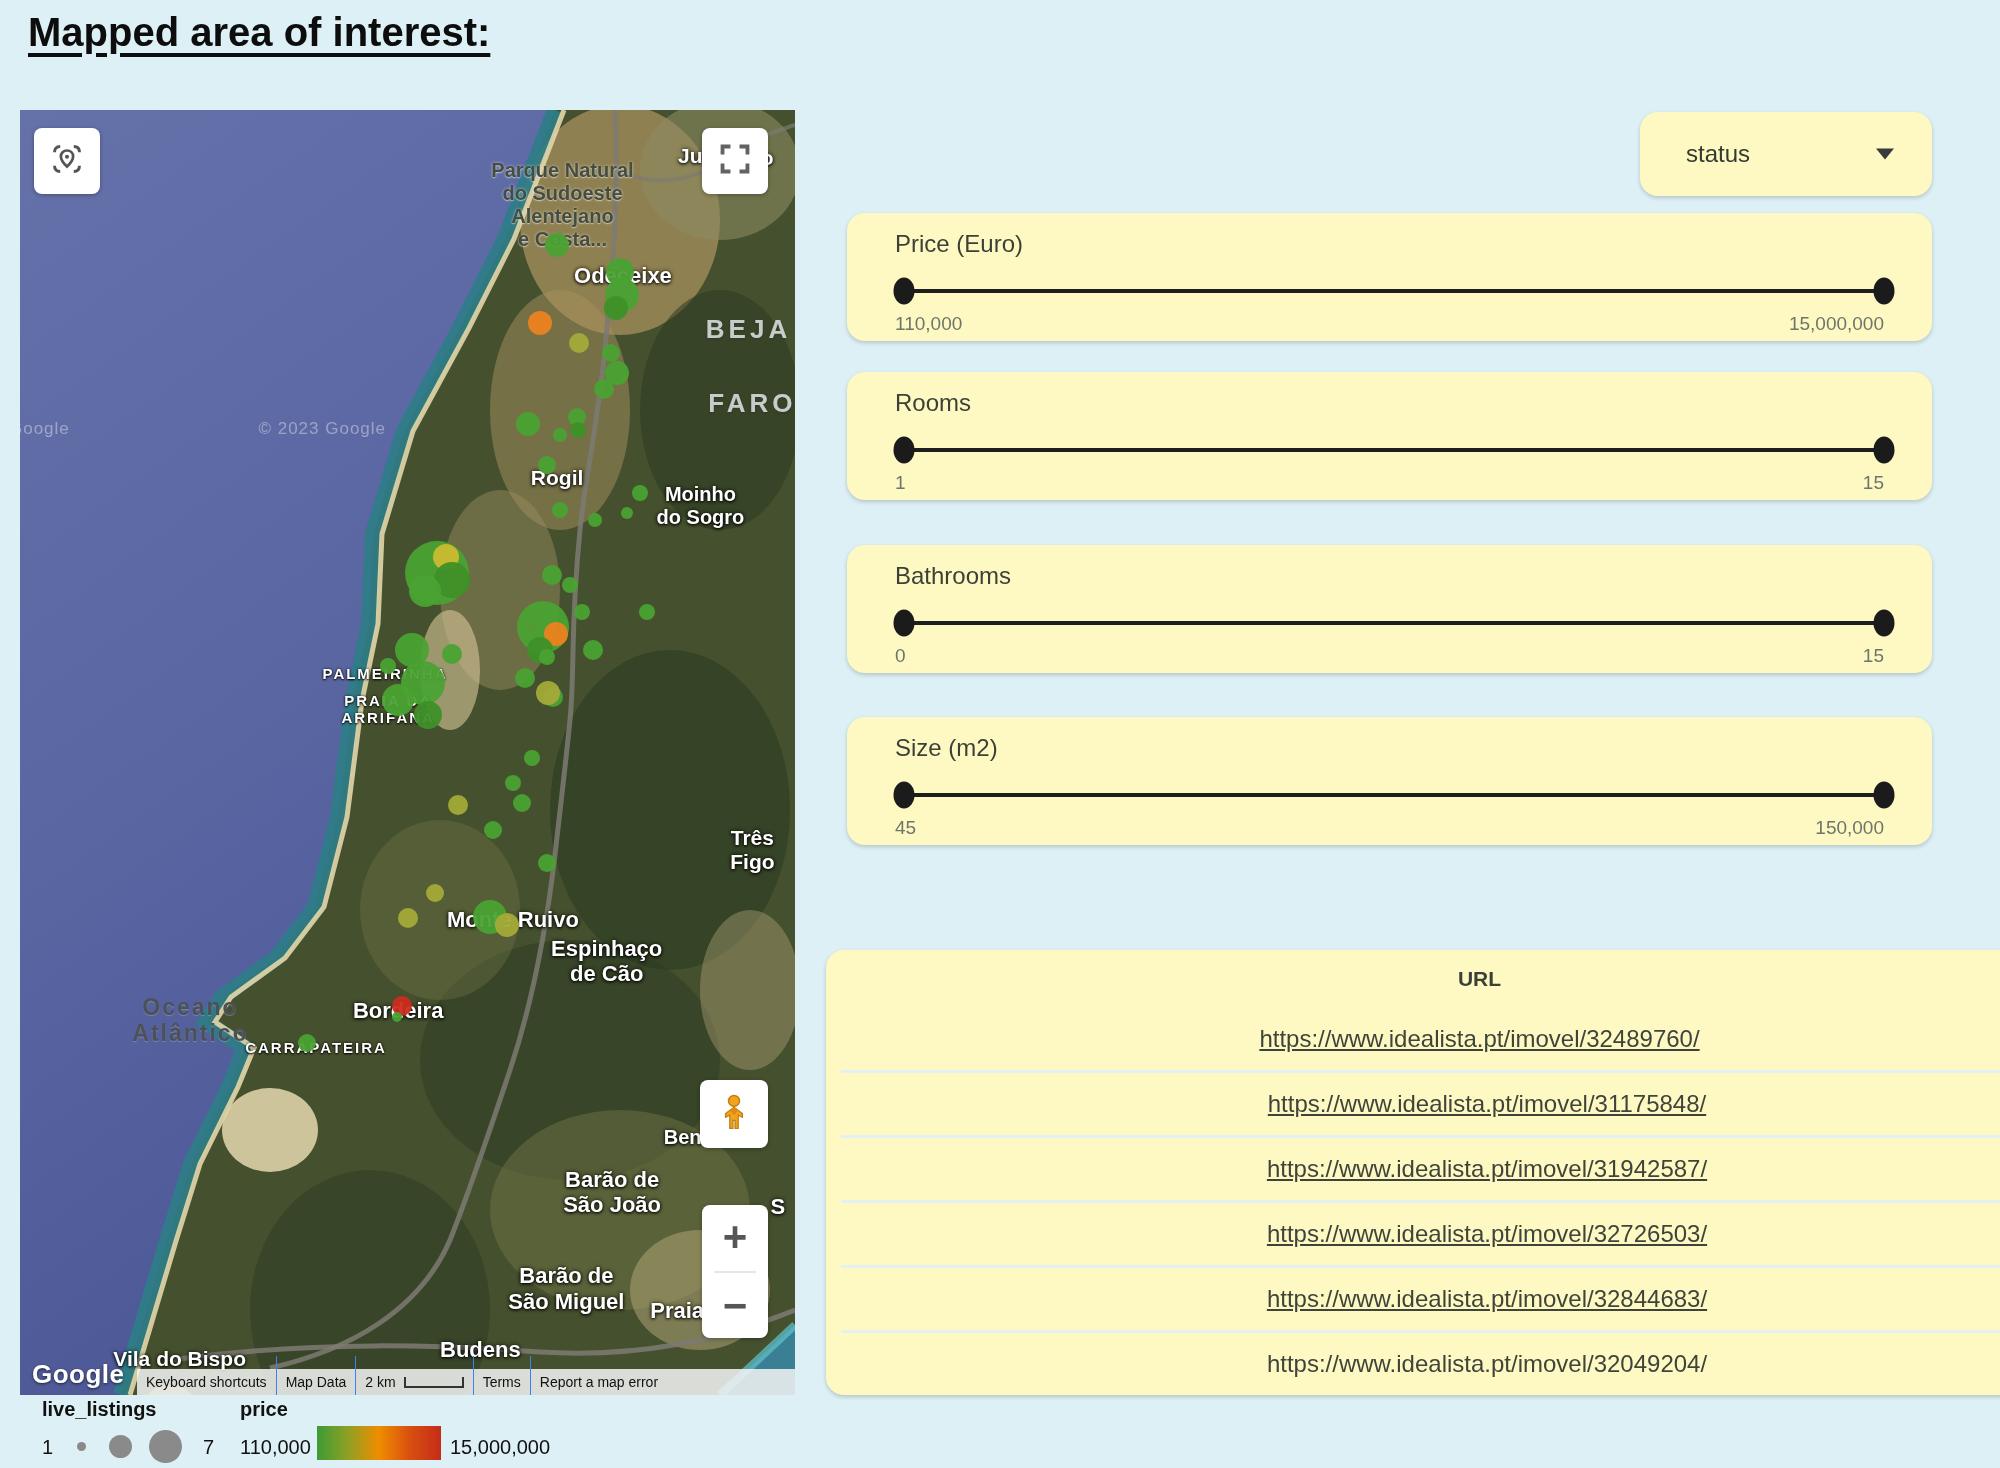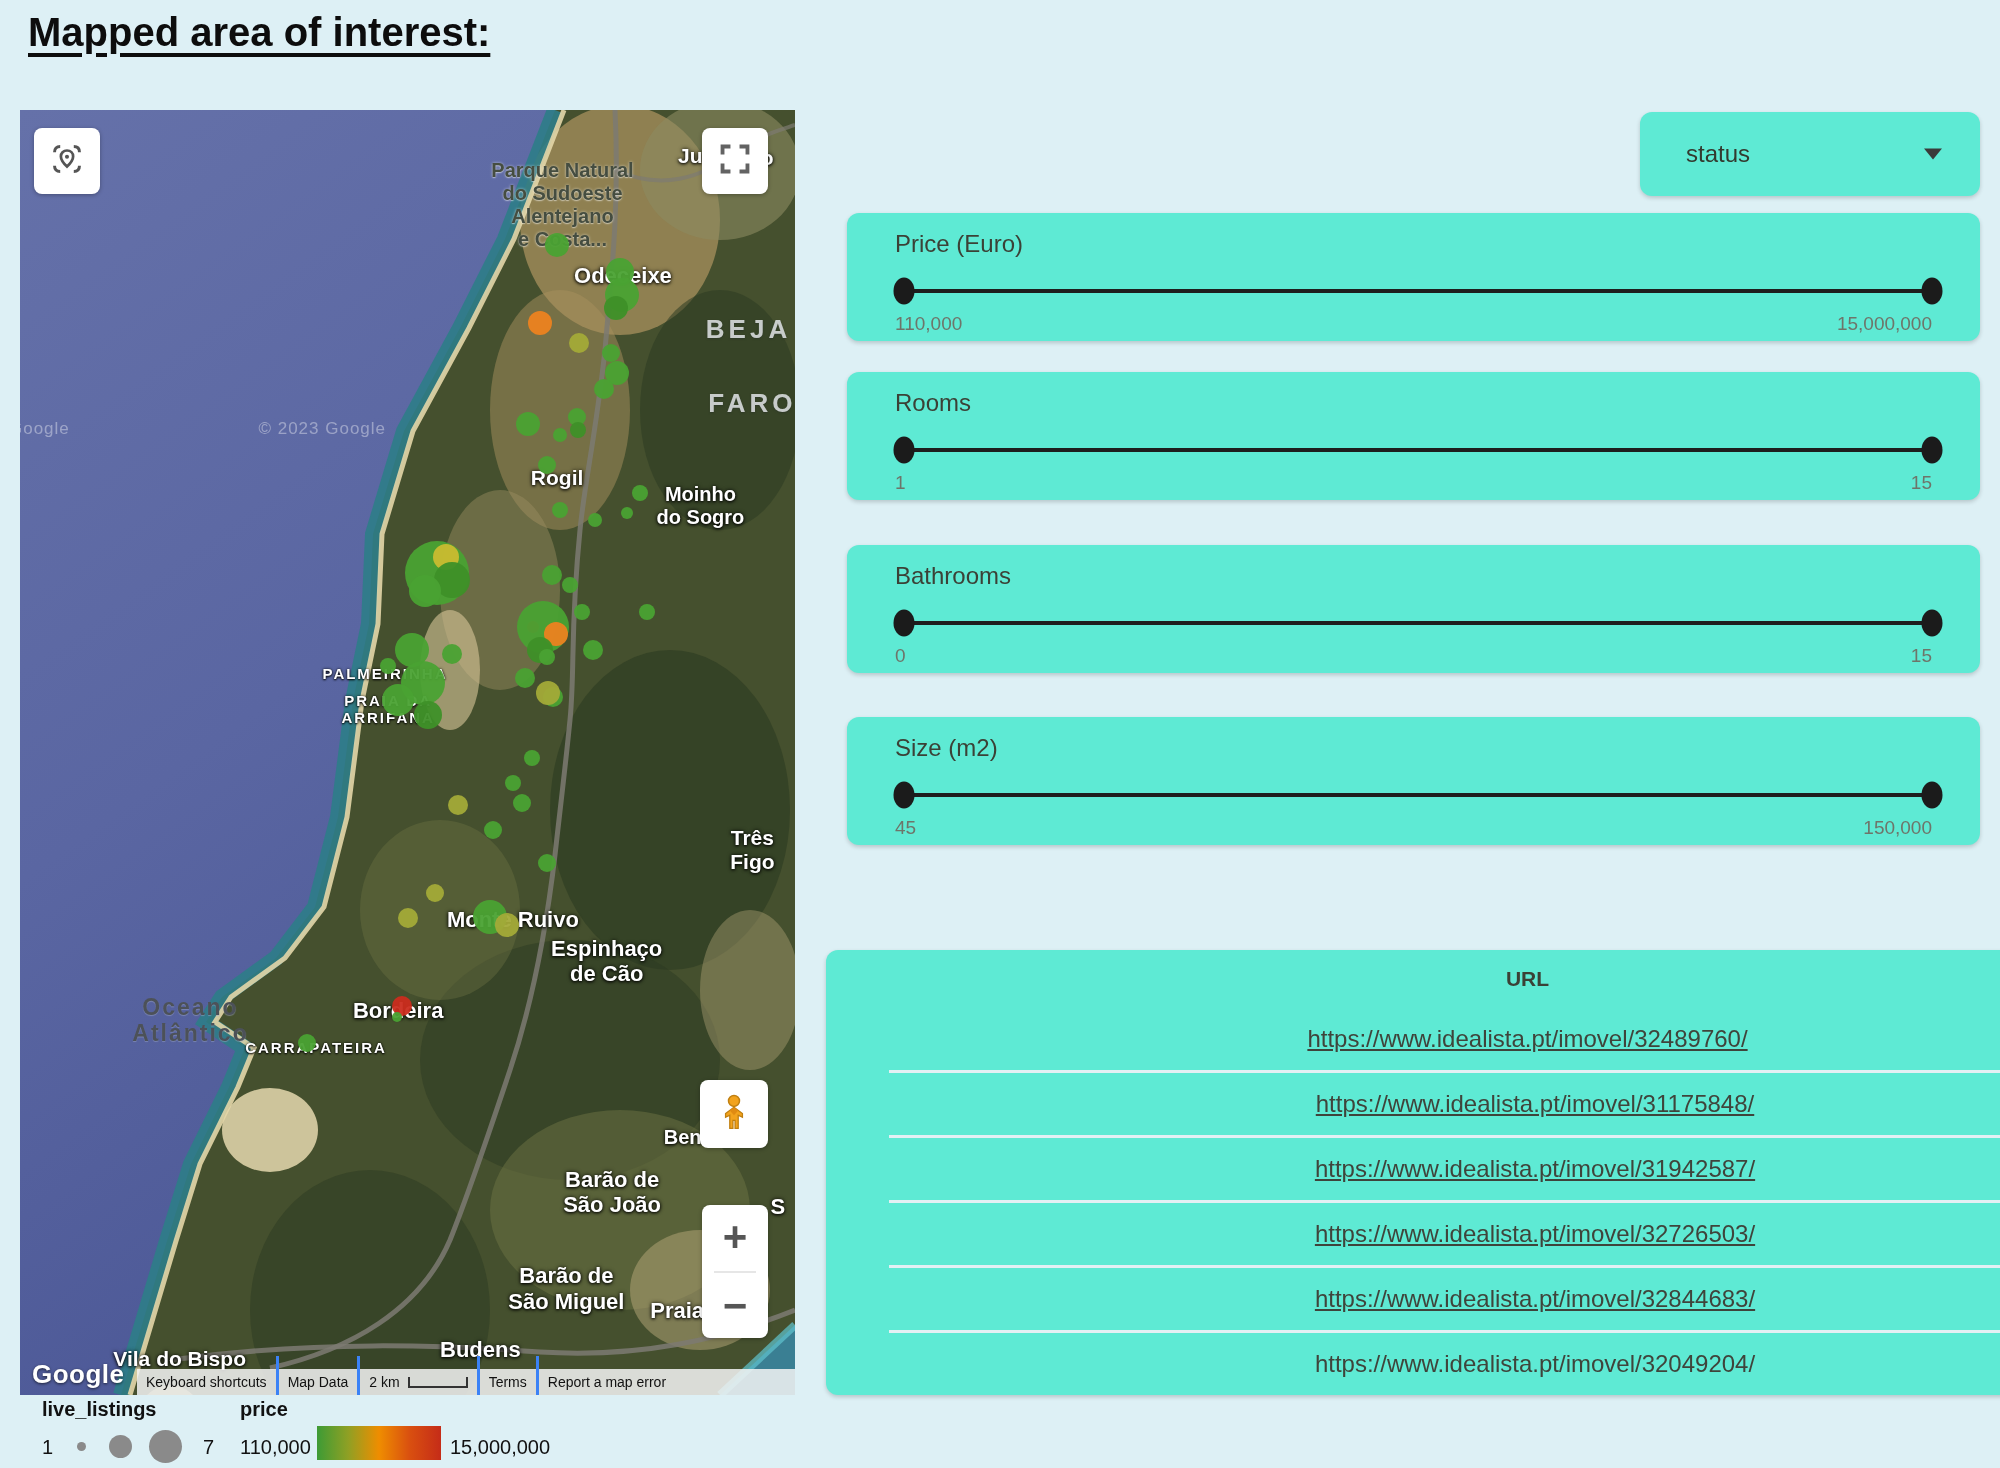--- a/index.html
+++ b/index.html
@@ -56,28 +56,27 @@
     position:absolute;z-index:7;left:12px;bottom:5px;
     color:#fff;font-size:26px;font-weight:bold;letter-spacing:.5px;
     text-shadow:0 1px 3px rgba(0,0,0,.65);
   }
   .attr-bar{
     position:absolute;z-index:6;left:117px;right:0;bottom:0;height:26px;
     background:rgba(245,245,245,.85);
     display:flex;align-items:center;font-size:14px;color:#111;
   }
   .attr-item{padding:13px 9px;display:flex;align-items:center;white-space:nowrap;height:100%;}
-  .attr-item + .attr-item{border-left:3px solid #3b82f6;}
+  .attr-item + .attr-item{border-left:1px solid #3b82f6;}
   .scale-glyph{display:inline-block;width:56px;height:9px;margin-left:8px;
     border:2px solid #333;border-top:none;}
   
   .gpanel{
-    position:absolute;background:#5eead4;border-radius:12px;
+    position:absolute;background:#fef9c3;border-radius:18px;
     box-shadow:0 2px 4px rgba(0,0,0,.18);
-    padding-left:48px;
   }
   .status-box{left:1640px;top:112px;width:292px;height:84px;cursor:pointer;}
   .status-label{position:absolute;left:46px;top:50%;transform:translateY(-50%);
     font-size:24px;color:#333a2f;}
   .caret{position:absolute;right:38px;top:50%;transform:translateY(-50%);
     width:0;height:0;border-left:9px solid transparent;border-right:9px solid transparent;
     border-top:11px solid #3a3a3a;}
   .slider-panel{left:847px;width:1085px;height:128px;}
   .sp-label{position:absolute;left:48px;top:17px;font-size:24px;color:#3b4136;}
   .sp-slider{position:absolute;left:57px;right:48px;top:64px;height:28px;}

